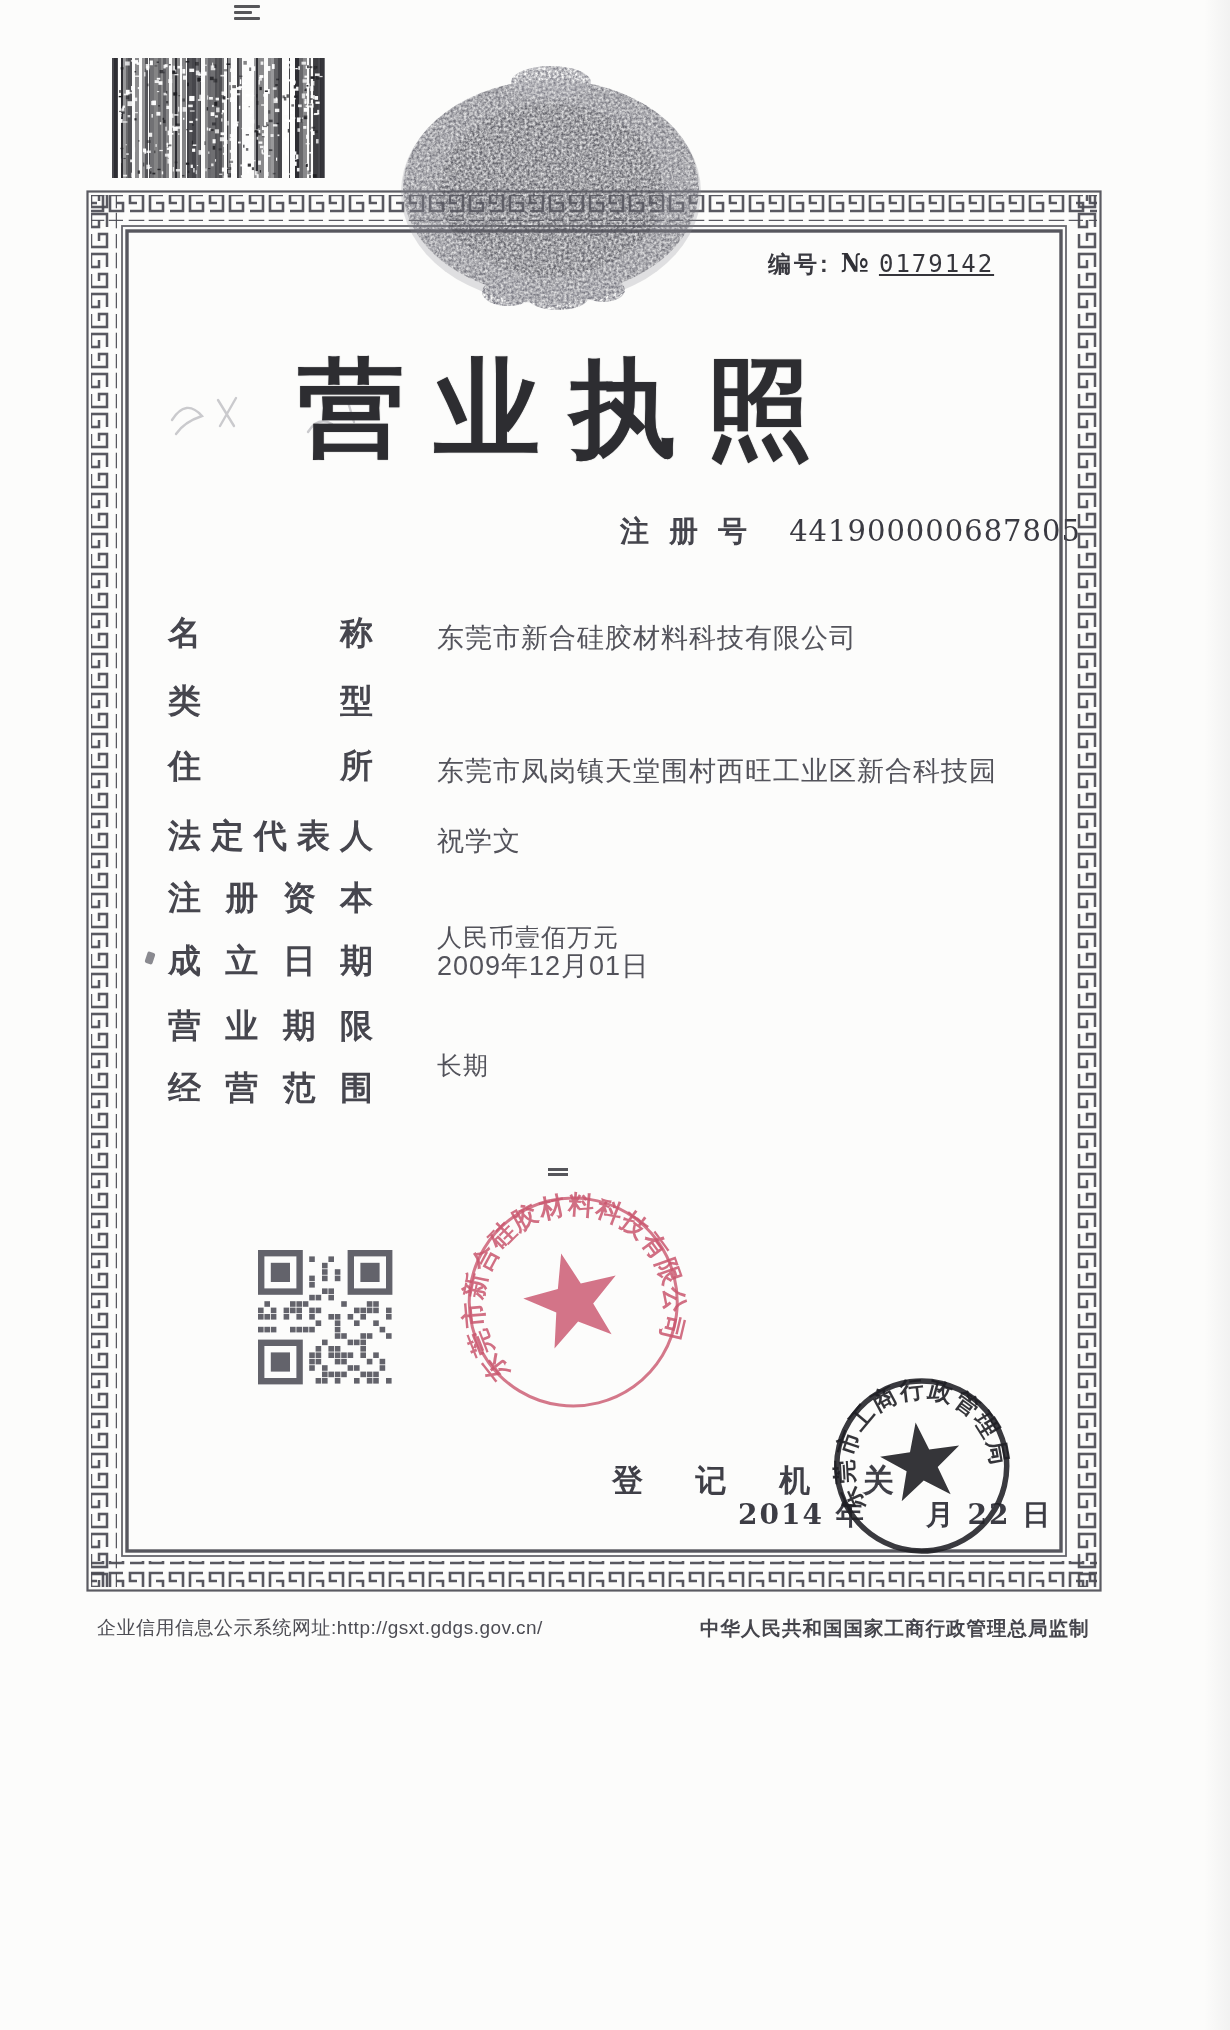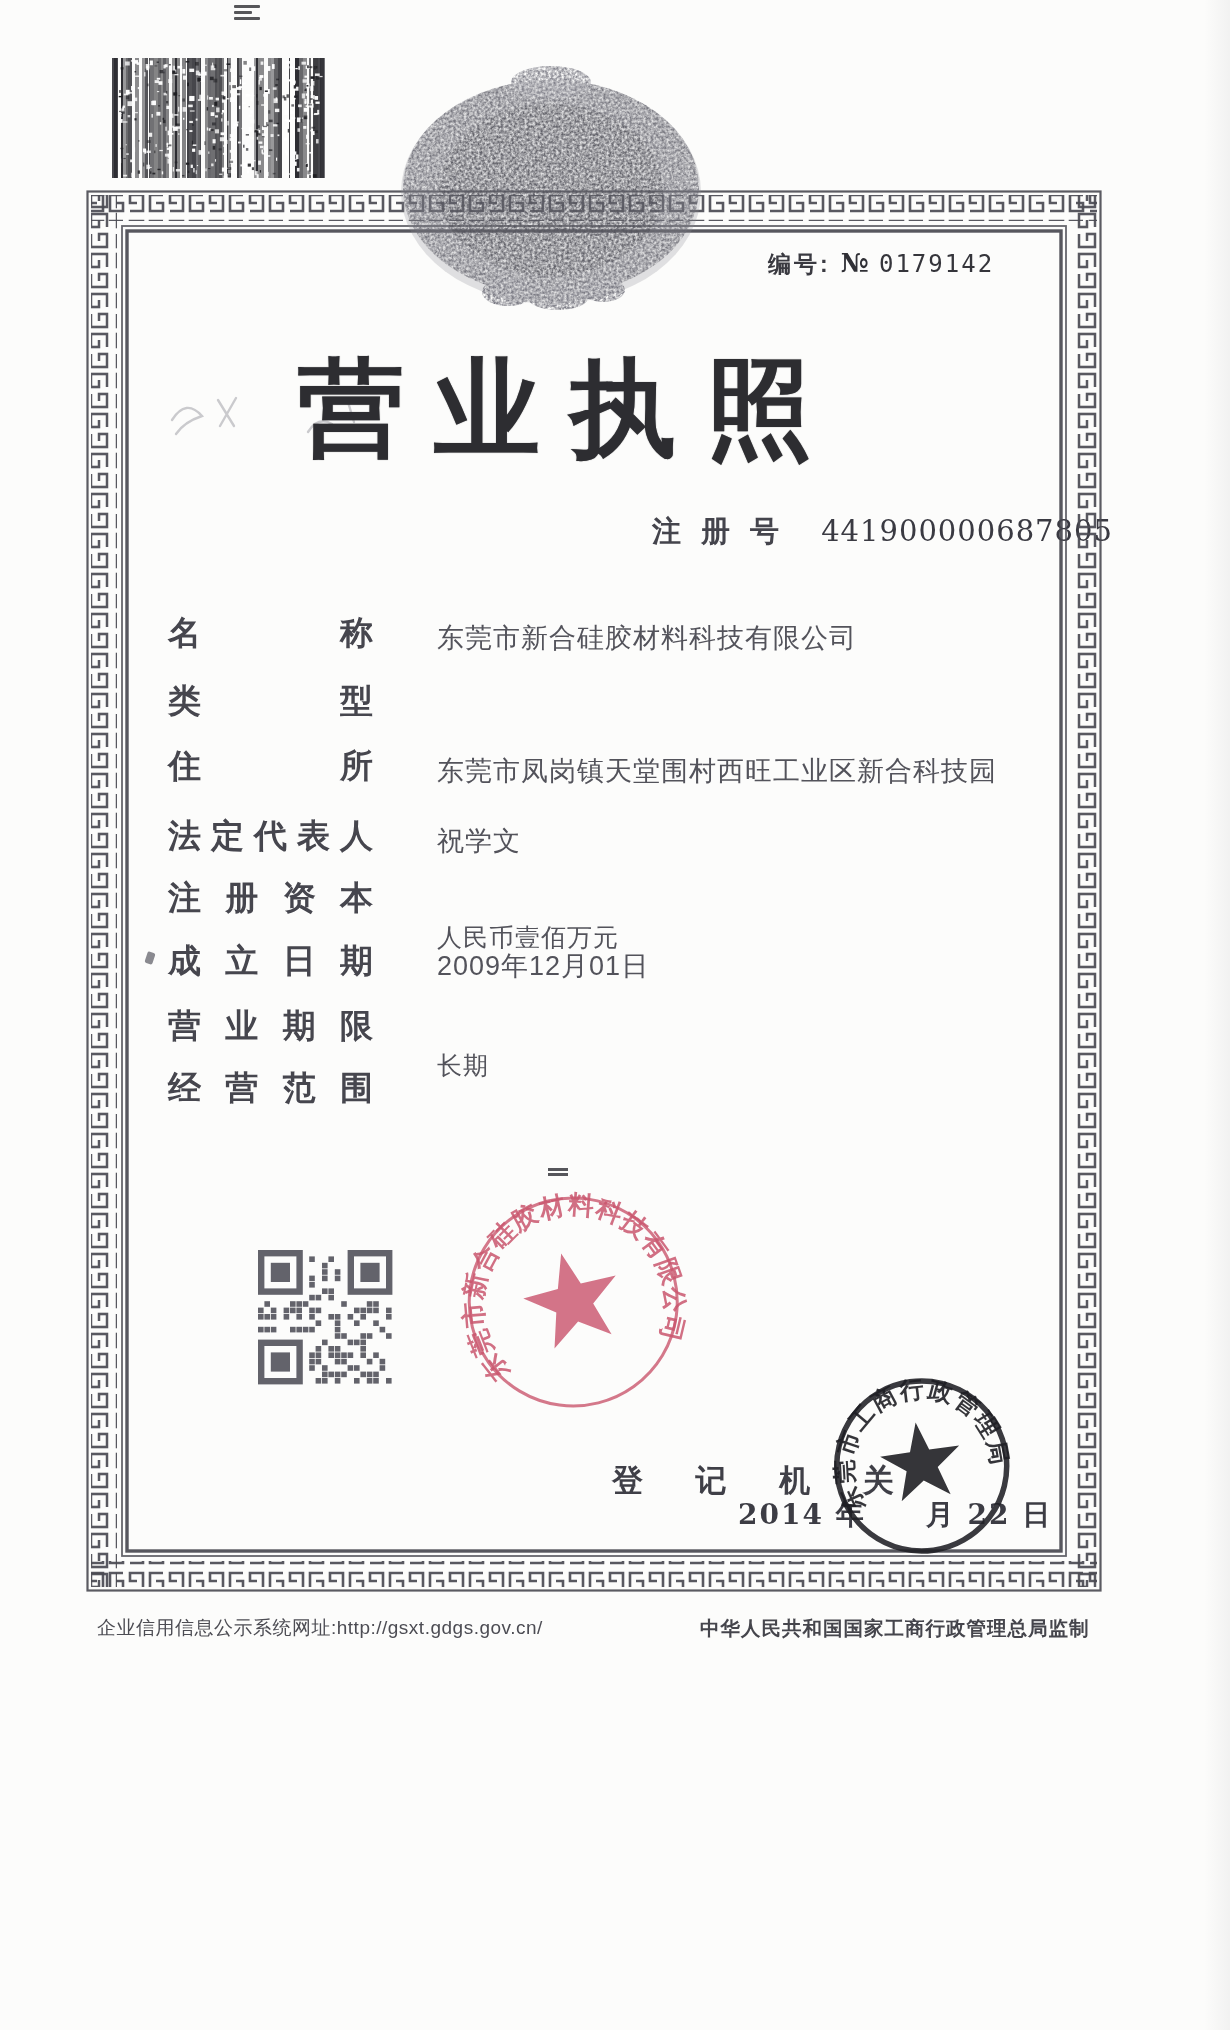--- a/index.html
+++ b/index.html
@@ -20,28 +20,28 @@
   
   .barcode{left:112px;top:54px;}
   
   .emblem{left:388px;top:60px;z-index:3;opacity:.92;}
   
   .frame{left:86px;top:190px;z-index:1;}
   
   .serial{left:768px;top:248px;z-index:4;display:flex;align-items:baseline;gap:10px;text-align:center;}
   .serial .lbl{font-size:23px;font-weight:600;letter-spacing:3px;color:#3a3a41;}
   .serial .no-sym{font-family:"DejaVu Serif",serif;font-size:26px;font-weight:700;color:#2f2f35;}
-  .serial .digits{font-family:"DejaVu Sans Mono",monospace;font-size:24px;letter-spacing:2px;color:#35353b;}
+  .serial .digits{font-family:"DejaVu Sans Mono",monospace;font-size:24px;letter-spacing:2px;color:#35353b;text-decoration:underline;}
   
   .title{left:298px;top:338px;z-index:4;
     font-size:106px;font-weight:900;letter-spacing:30px;white-space:nowrap;
     color:#2d2d31;text-shadow:0 0 1px rgba(45,45,49,.7);}
   
   .regline{left:620px;top:512px;display:flex;align-items:baseline;gap:36px;}
-  .regline .lbl{font-size:29px;font-weight:600;letter-spacing:6px;color:#44444c;margin-left:32px;}
+  .regline .lbl{font-size:29px;font-weight:600;letter-spacing:6px;color:#44444c;}
   .regline .num{font-family:"DejaVu Serif",serif;font-size:29px;letter-spacing:1px;color:#3a3a42;}
   
   .row{left:168px;width:900px;display:flex;align-items:flex-start;}
   .row .flabel{width:205px;flex:0 0 205px;font-size:33px;font-weight:600;color:#46464e;
     text-align:justify;text-align-last:justify;line-height:1.1;}
   .row .fvalue{margin-left:64px;padding-top:5px;font-size:27px;font-weight:500;color:#53535b;
     letter-spacing:1px;white-space:nowrap;}
   .row .fvalue.small{font-size:25px;margin-top:36px;}
   .row .fvalue.scope{font-size:19.5px;font-weight:600;line-height:1.46;color:#46464e;
     width:565px;white-space:normal;letter-spacing:0;padding-top:9px;margin-left:78px;}

